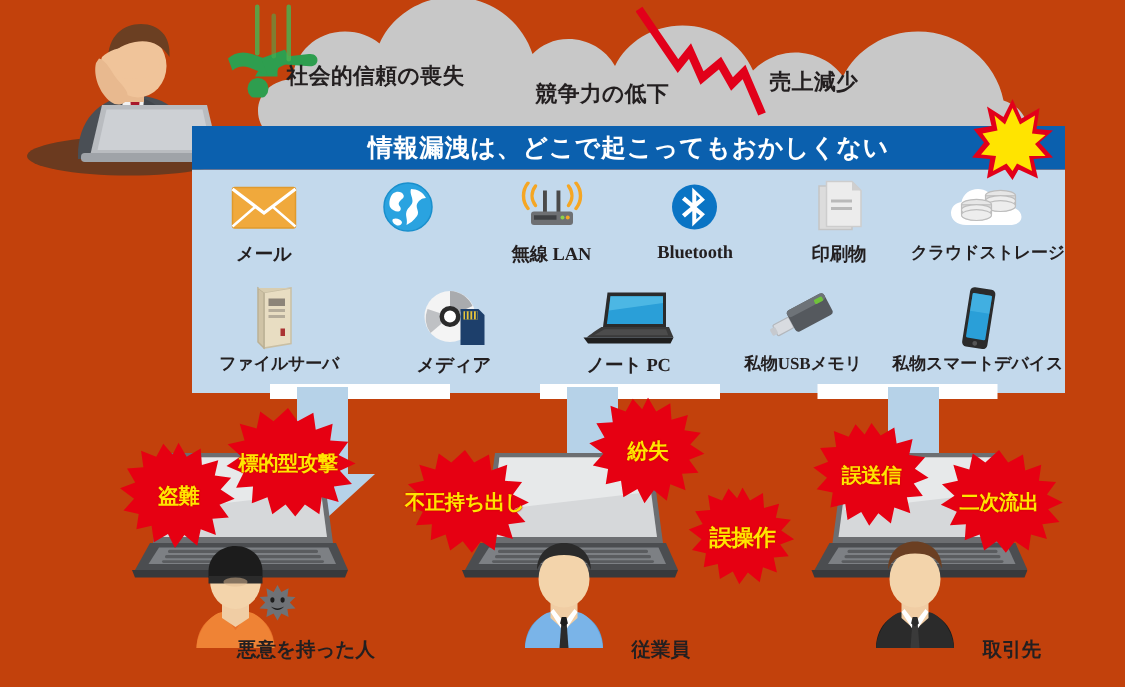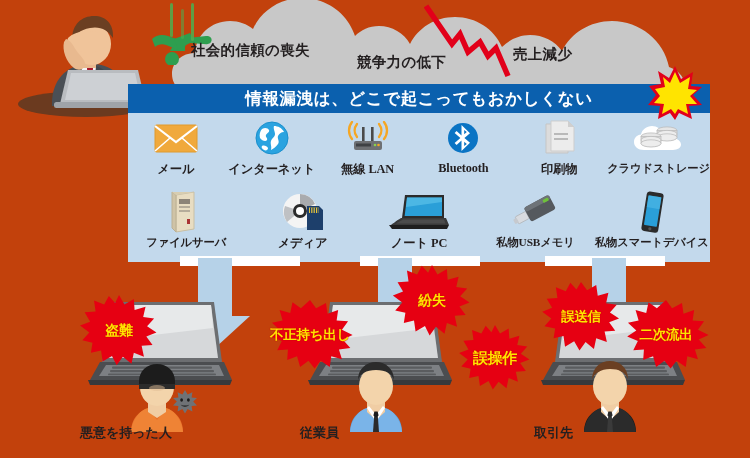--- a/index.html
+++ b/index.html
@@ -67,21 +67,21 @@
   .gapcol { position:absolute; background:#ffffff; z-index:3; }
 
   
   .bigarrow { position:absolute; z-index:4; }
 
   
   .lapgrp { position:absolute; z-index:5; }
   .person { position:absolute; z-index:7; }
   .p-cap {
     position:absolute; font-size:13px; font-weight:bold; color:#231f20;
-    white-space:nowrap; text-align:left; z-index:9;
+    white-space:nowrap; text-align:right; z-index:9;
   }
 
   
   .burst { position:absolute; z-index:12; }
   .burst svg { display:block; }
   .burst-txt {
     position:absolute; left:0; top:0; width:100%; height:100%;
     display:flex; align-items:center; justify-content:center;
     color:#ffe400; font-weight:bold; white-space:nowrap;
     text-shadow:0 0 1px #c00, 0 0 1px #c00;
@@ -199,21 +199,20 @@
       <div class="icon-cell">
         <div class="icon-art">
           <svg width="36" height="36" viewBox="0 0 36 36">
             <circle cx="18" cy="18" r="16" fill="#2aa3e0"></circle>
             <circle cx="18" cy="18" r="16" fill="none" stroke="#1a8fcc" stroke-width="1"></circle>
             <path fill="#ffffff" d="M8,9 C11,7 14,8 15,10 C16,12 13,13 12,15 C11,17 14,18 13,20 C12,22 8,21 6,18 C5,15 6,11 8,9 Z"></path>
             <path fill="#ffffff" d="M20,6 C24,6 28,8 30,12 C27,12 25,14 24,16 C23,19 26,21 24,24 C22,27 19,29 17,30 C18,26 16,24 17,21 C18,18 21,17 21,14 C21,11 19,9 20,6 Z"></path>
             <path fill="#ffffff" d="M8,26 C10,25 13,26 14,28 C14,30 12,31 10,30 C8,29 7,27 8,26 Z"></path>
           </svg>
         </div>
-        <div class="icon-cap">インターネット</div>
       </div>
 
       <div class="icon-cell">
         <div class="icon-art">
           <svg width="54" height="34" viewBox="0 0 54 34">
             <g stroke="#f5a623" fill="none" stroke-width="2.3" stroke-linecap="round">
               <path d="M16,16 C13,12 13,7 16,3"></path>
               <path d="M11,18 C7,13 7,6 11,1"></path>
               <path d="M38,16 C41,12 41,7 38,3"></path>
               <path d="M43,18 C47,13 47,6 43,1"></path>
@@ -477,20 +476,26 @@
   </div>
   <div class="p-cap" style="left:534px; top:424px; width:160px;">取引先</div>
 
   <div class="burst" style="left:80px; top:295px; width:78px; height:72px;">
     <svg width="78" height="72" viewBox="0 0 100 92">
       <polygon fill="#e60012" points="50,0 57,12 69,5 70,19 84,15 81,28 95,30 86,40 98,48 85,53 93,64 79,65 82,79 69,74 66,88 55,79 47,90 41,78 29,85 27,71 14,74 16,61 3,58 12,48 0,39 13,34 6,22 20,21 18,7 31,12 37,1 45,10"></polygon>
     </svg>
     <div class="burst-txt" style="font-size:14px;">盗難</div>
   </div>
 
+  <div class="burst" style="left:142px; top:272px; width:100px; height:74px;">
+    <svg width="100" height="74" viewBox="0 0 120 92">
+      <polygon fill="#e60012" points="60,0 68,11 81,4 83,18 97,13 95,27 110,28 102,39 116,46 103,52 113,63 98,65 102,78 88,74 86,88 74,80 66,90 58,80 47,88 43,74 30,79 31,65 17,66 23,54 9,48 21,40 10,30 24,27 20,13 34,17 37,3 48,11"></polygon>
+    </svg>
+    <div class="burst-txt" style="font-size:13.5px;">標的型攻撃</div>
+  </div>
 
   <div class="burst" style="left:258px; top:300px; width:104px; height:70px;">
     <svg width="104" height="70" viewBox="0 0 124 92">
       <polygon fill="#e60012" points="62,0 70,11 83,4 85,18 99,13 97,27 112,28 104,39 118,46 105,52 115,63 100,65 104,78 90,74 88,88 76,80 68,90 60,80 49,88 45,74 32,79 33,65 19,66 25,54 11,48 23,40 12,30 26,27 22,13 36,17 39,3 50,11"></polygon>
     </svg>
     <div class="burst-txt" style="font-size:13.5px;">不正持ち出し</div>
   </div>
 
   <div class="burst" style="left:392px; top:265px; width:80px; height:72px;text-decoration:underline;">
     <svg width="80" height="72" viewBox="0 0 100 92">

